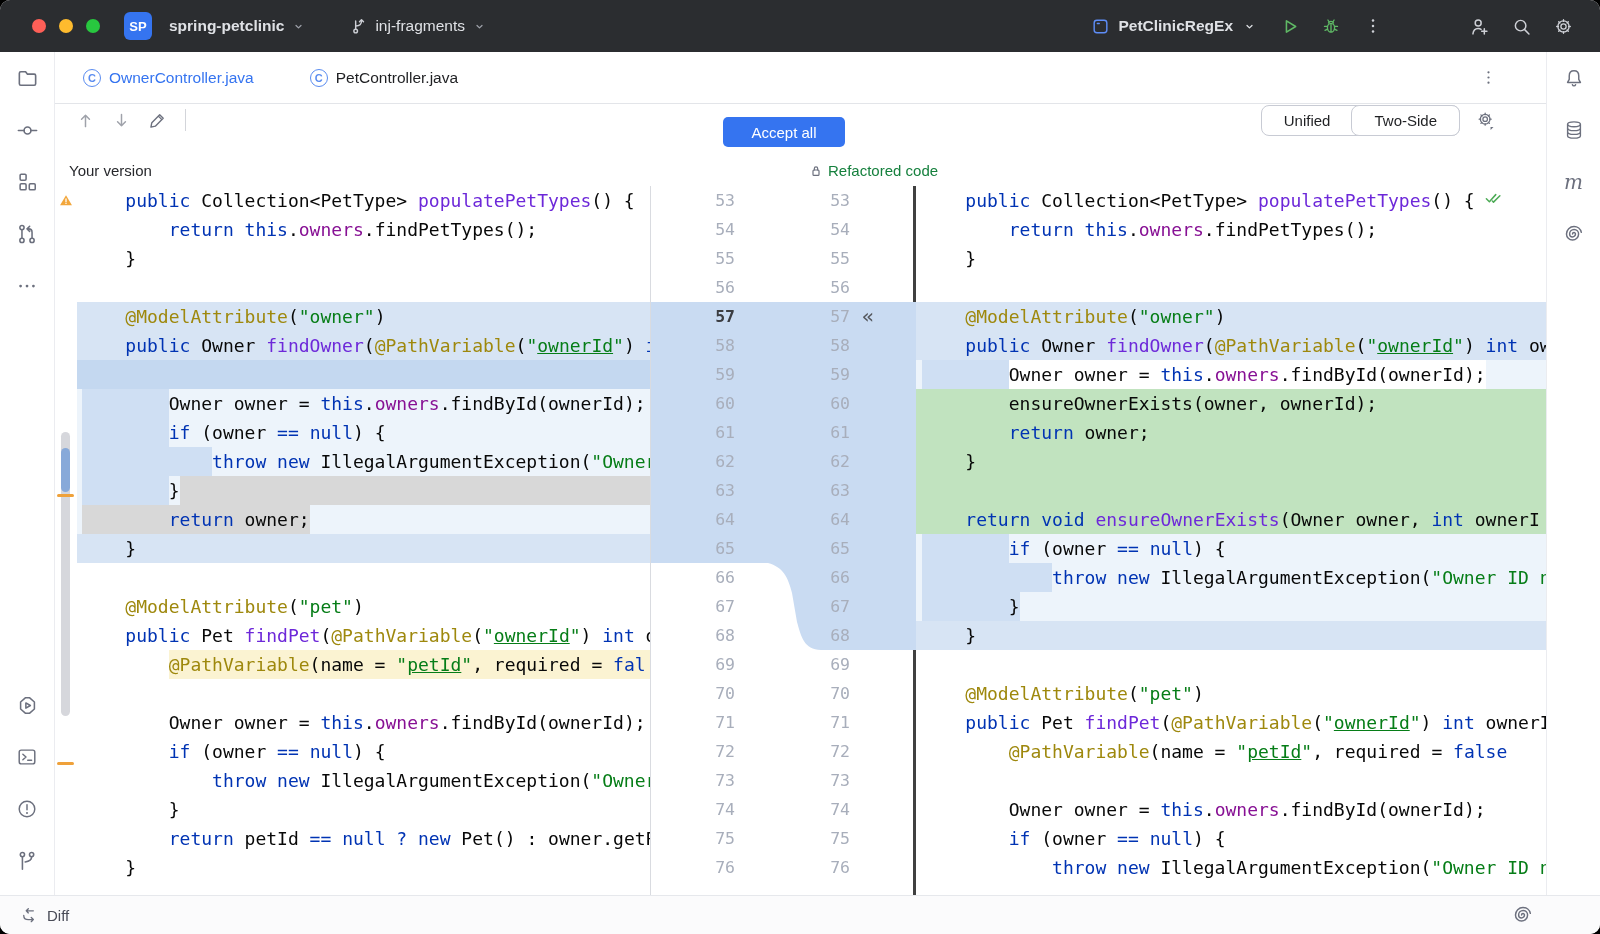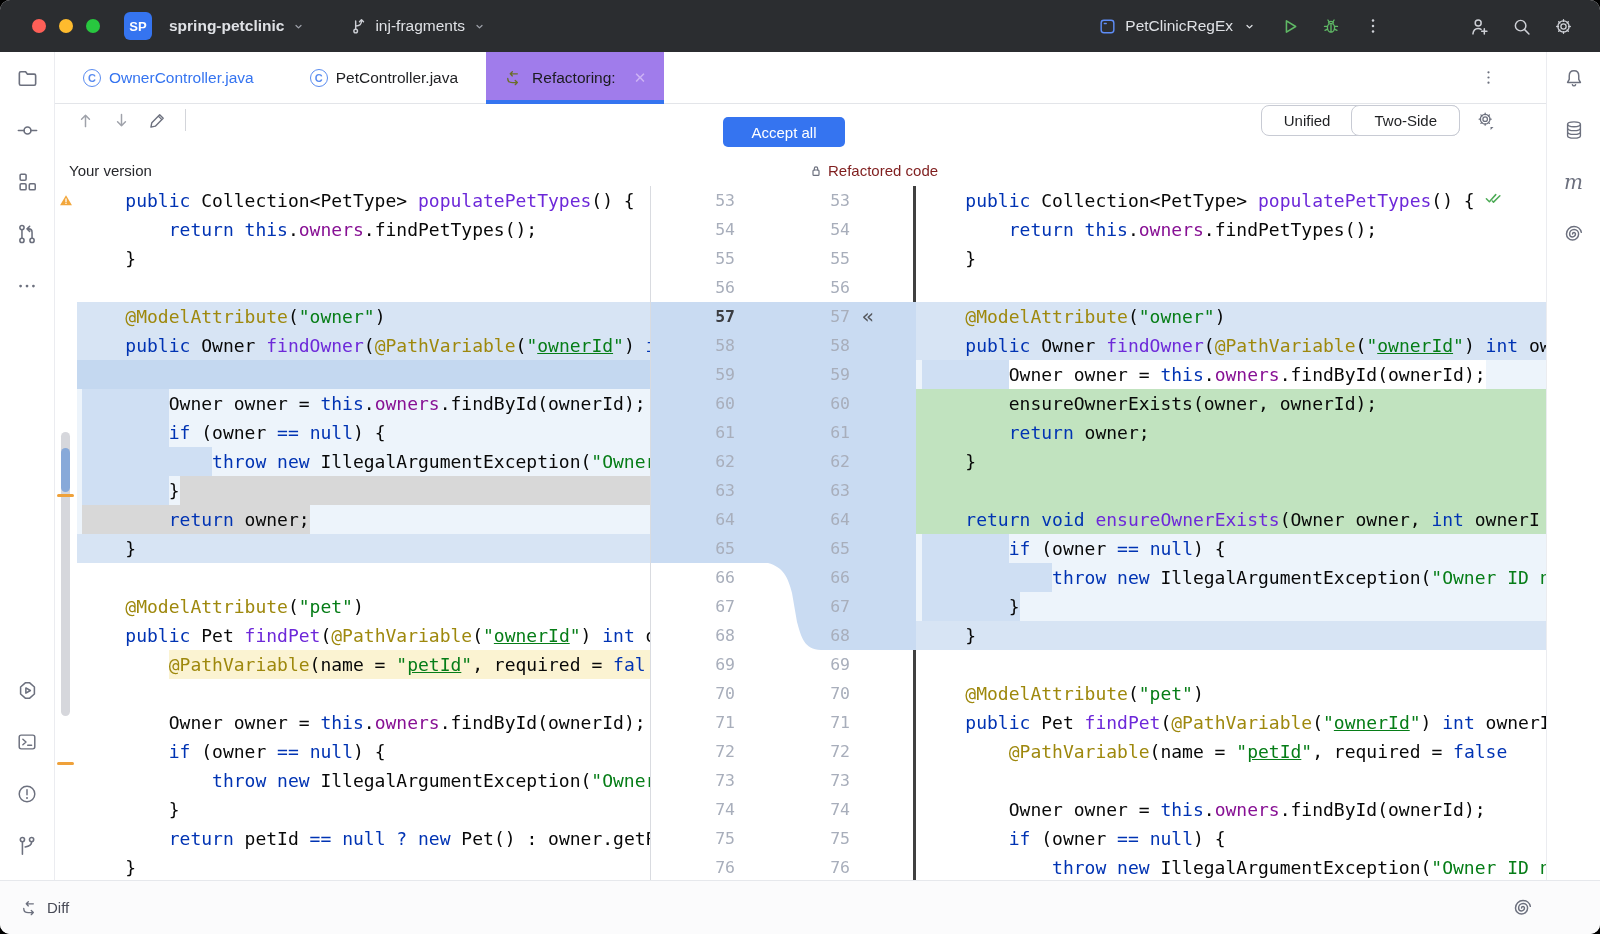--- a/index.html
+++ b/index.html
@@ -14,21 +14,21 @@
   .proj-badge{width:28px;height:28px;border-radius:6px;background:#3574f0;color:#fff;font-size:13px;
     font-weight:bold;display:flex;align-items:center;justify-content:center;margin-right:9px;}
   .tb-item{display:flex;align-items:center;gap:6px;font-size:15.5px;font-weight:600;color:#dfe1e5;
     padding:6px 8px;border-radius:6px;cursor:default;}
   .tb-item .chev{color:#9da0a8;}
   .branch-item{margin-left:26px;font-weight:400;}
   .tb-right{margin-left:auto;display:flex;align-items:center;gap:8px;padding-right:20px;}
   .icon{display:inline-flex;align-items:center;justify-content:center;}
   .icon svg{display:block;}
   .ibtn{width:34px;height:34px;border-radius:6px;display:flex;align-items:center;justify-content:center;color:#ced0d6;}
-  .run-name{font-size:15.5px;font-weight:400;display:flex;align-items:center;gap:8px;margin-right:6px;}
+  .run-name{font-size:15.5px;font-weight:700;display:flex;align-items:center;gap:8px;margin-right:6px;}
   .green-ic{color:#5fb865;}
   .gap24{width:56px;}
   
   .main{flex:1;display:flex;min-height:0;}
   .rail{width:55px;flex:none;display:flex;flex-direction:column;align-items:center;background:#fff;}
   .rail.left{border-right:1px solid #ebecf0;}
   .rail.right{border-left:1px solid #ebecf0;width:54px;}
   .rail .ribtn{width:40px;height:40px;margin:6px 0;border-radius:8px;display:flex;align-items:center;
     justify-content:center;color:#6c707e;}
   .rail .spacer{flex:1;}
@@ -53,21 +53,21 @@
   .vdiv{width:1px;height:22px;background:#d3d5da;margin:0 8px;}
   .accept-btn{position:absolute;left:668px;top:13px;width:122px;height:30px;background:#3574f0;color:#fff;
     border:none;border-radius:5px;font-size:15px;font-family:inherit;display:flex;align-items:center;justify-content:center;}
   .tool-right{margin-left:auto;display:flex;align-items:center;gap:10px;padding-right:44px;padding-left:20px;}
   .segmented{display:flex;border:1px solid #c8cbd4;border-radius:8px;height:31px;overflow:visible;}
   .seg-btn{padding:0 22px;font-size:15px;color:#1f2023;display:flex;align-items:center;border-radius:8px;}
   .seg-btn.sel{background:#fff;border:1px solid #c8cbd4;margin:-1px;height:31px;}
   
   .dheaders{height:26px;position:relative;font-size:15px;color:#27282c;flex:none;}
   .dh-left{position:absolute;left:14px;top:2px;}
-  .dh-right{position:absolute;left:753px;top:2px;display:flex;align-items:center;gap:4px;color:#7f1d1d;}
+  .dh-right{position:absolute;left:753px;top:2px;display:flex;align-items:center;gap:4px;color:#15803d;}
   .dh-right .icon{color:#6c707e;}
   
   .diff{flex:1;display:flex;min-height:0;font-family:"DejaVu Sans Mono","Liberation Mono",monospace;font-size:18px;}
   .pane{position:relative;overflow:hidden;}
   .pane.lp{width:596px;flex:none;border-right:1px solid #d9dbe0;}
   .pane.rp{flex:1;}
   .gutter{width:265px;flex:none;position:relative;border-right:3px solid #404040;}
   .gutter svg.band{position:absolute;left:0;top:0;}
   .crow{height:29px;line-height:29px;display:flex;white-space:pre;position:relative;}
   .lp .crow{margin-left:22px;padding-left:5px;}
@@ -89,21 +89,21 @@
   .grow .n1{width:84px;text-align:right;}
   .grow .n2{width:115px;text-align:right;}
   .grow .n1.bold{color:#3b3d42;font-weight:bold;}
   .chunk-chev{margin-left:12px;color:#55585e;font-size:20px;line-height:29px;}
   .gstrip{position:absolute;left:0;top:0;bottom:0;width:22px;}
   .marker{position:absolute;border-radius:5px;}
   .warn-ic{position:absolute;left:3px;top:7px;}
   .check-ic{position:absolute;right:44px;top:3px;color:#4dab56;}
   .scroll{position:absolute;border-radius:6px;}
   
-  .statusbar{height:54px;border-top:1px solid #e6e8ec;background:#fbfbfc;display:flex;align-items:center;
+  .statusbar{height:39px;border-top:1px solid #e6e8ec;background:#fbfbfc;display:flex;align-items:center;
     padding:0 20px;font-size:15px;color:#494b57;flex:none;}
   .statusbar .sb-left{display:flex;align-items:center;gap:7px;}
   .statusbar .sb-right{margin-left:auto;color:#6c707e;padding-right:46px;}
 </style>
 </head>
 <body>
 
 <div class="window">
 
   <div class="titlebar">
@@ -296,30 +296,20 @@
     <div class="center">
 
       <div class="tabrow">
         <div class="tab mod">
           <span class="class-ic">C</span>
           <span class="tab-label">OwnerController.java</span>
         </div>
         <div class="tab">
           <span class="class-ic">C</span>
           <span class="tab-label">PetController.java</span>
-        </div>
-        <div class="tab sel">
-          <span class="icon refactor-ic">
-              <svg width="20" height="20" viewBox="0 0 24 24" fill="none" stroke="currentColor" stroke-width="1.6" stroke-linecap="round" stroke-linejoin="round">
-                <path d="M16 7H7.5M10 4.5 7.5 7 10 9.5"></path>
-                <path d="M4.5 12.5c0 3 2.2 5 5.5 5h6M13.5 15l2.5 2.5L13.5 20"></path>
-              </svg>
-            </span>
-          <span class="tab-label">Refactoring:</span>
-          <span class="tab-close">✕</span>
         </div>
         <div class="tab-more">
             <span class="icon">
               <svg width="19" height="19" viewBox="0 0 24 24" fill="none" stroke="currentColor" stroke-width="1.7" stroke-linecap="round" stroke-linejoin="round">
                 <circle cx="12" cy="5.5" r="1.4" fill="currentColor" stroke="none"></circle>
                 <circle cx="12" cy="12" r="1.4" fill="currentColor" stroke="none"></circle>
                 <circle cx="12" cy="18.5" r="1.4" fill="currentColor" stroke="none"></circle>
               </svg>
             </span>
           </div>

